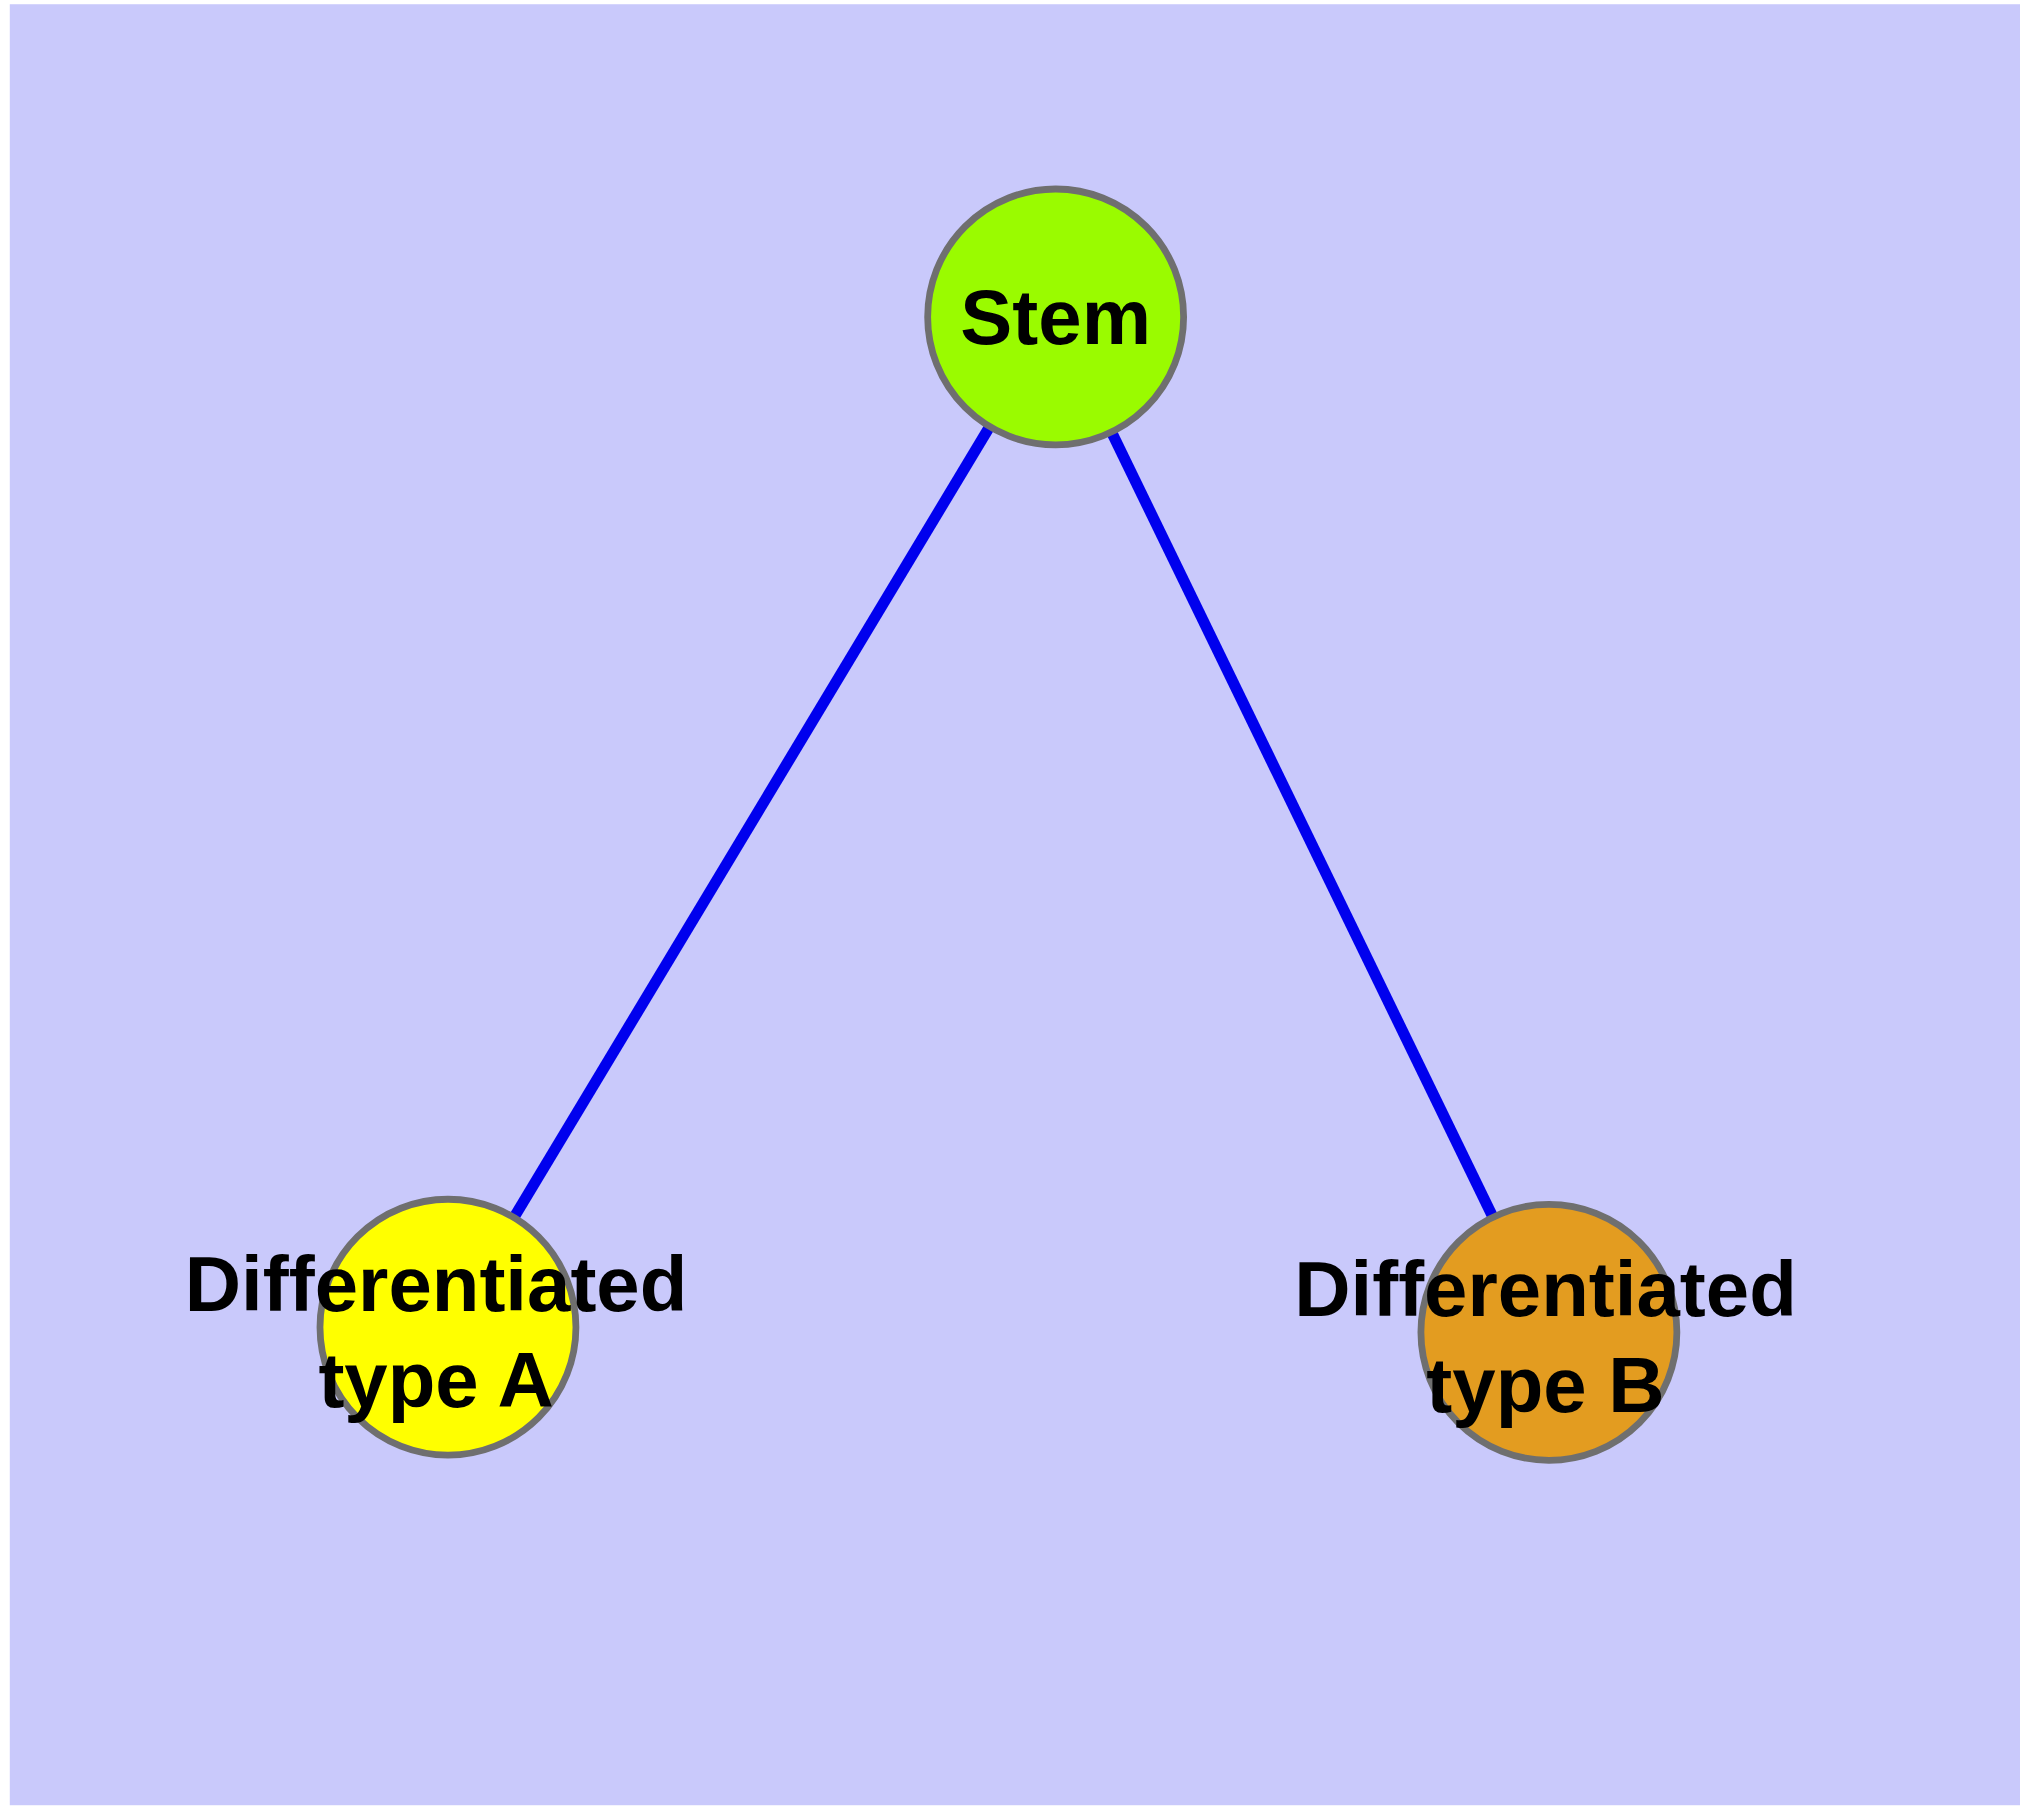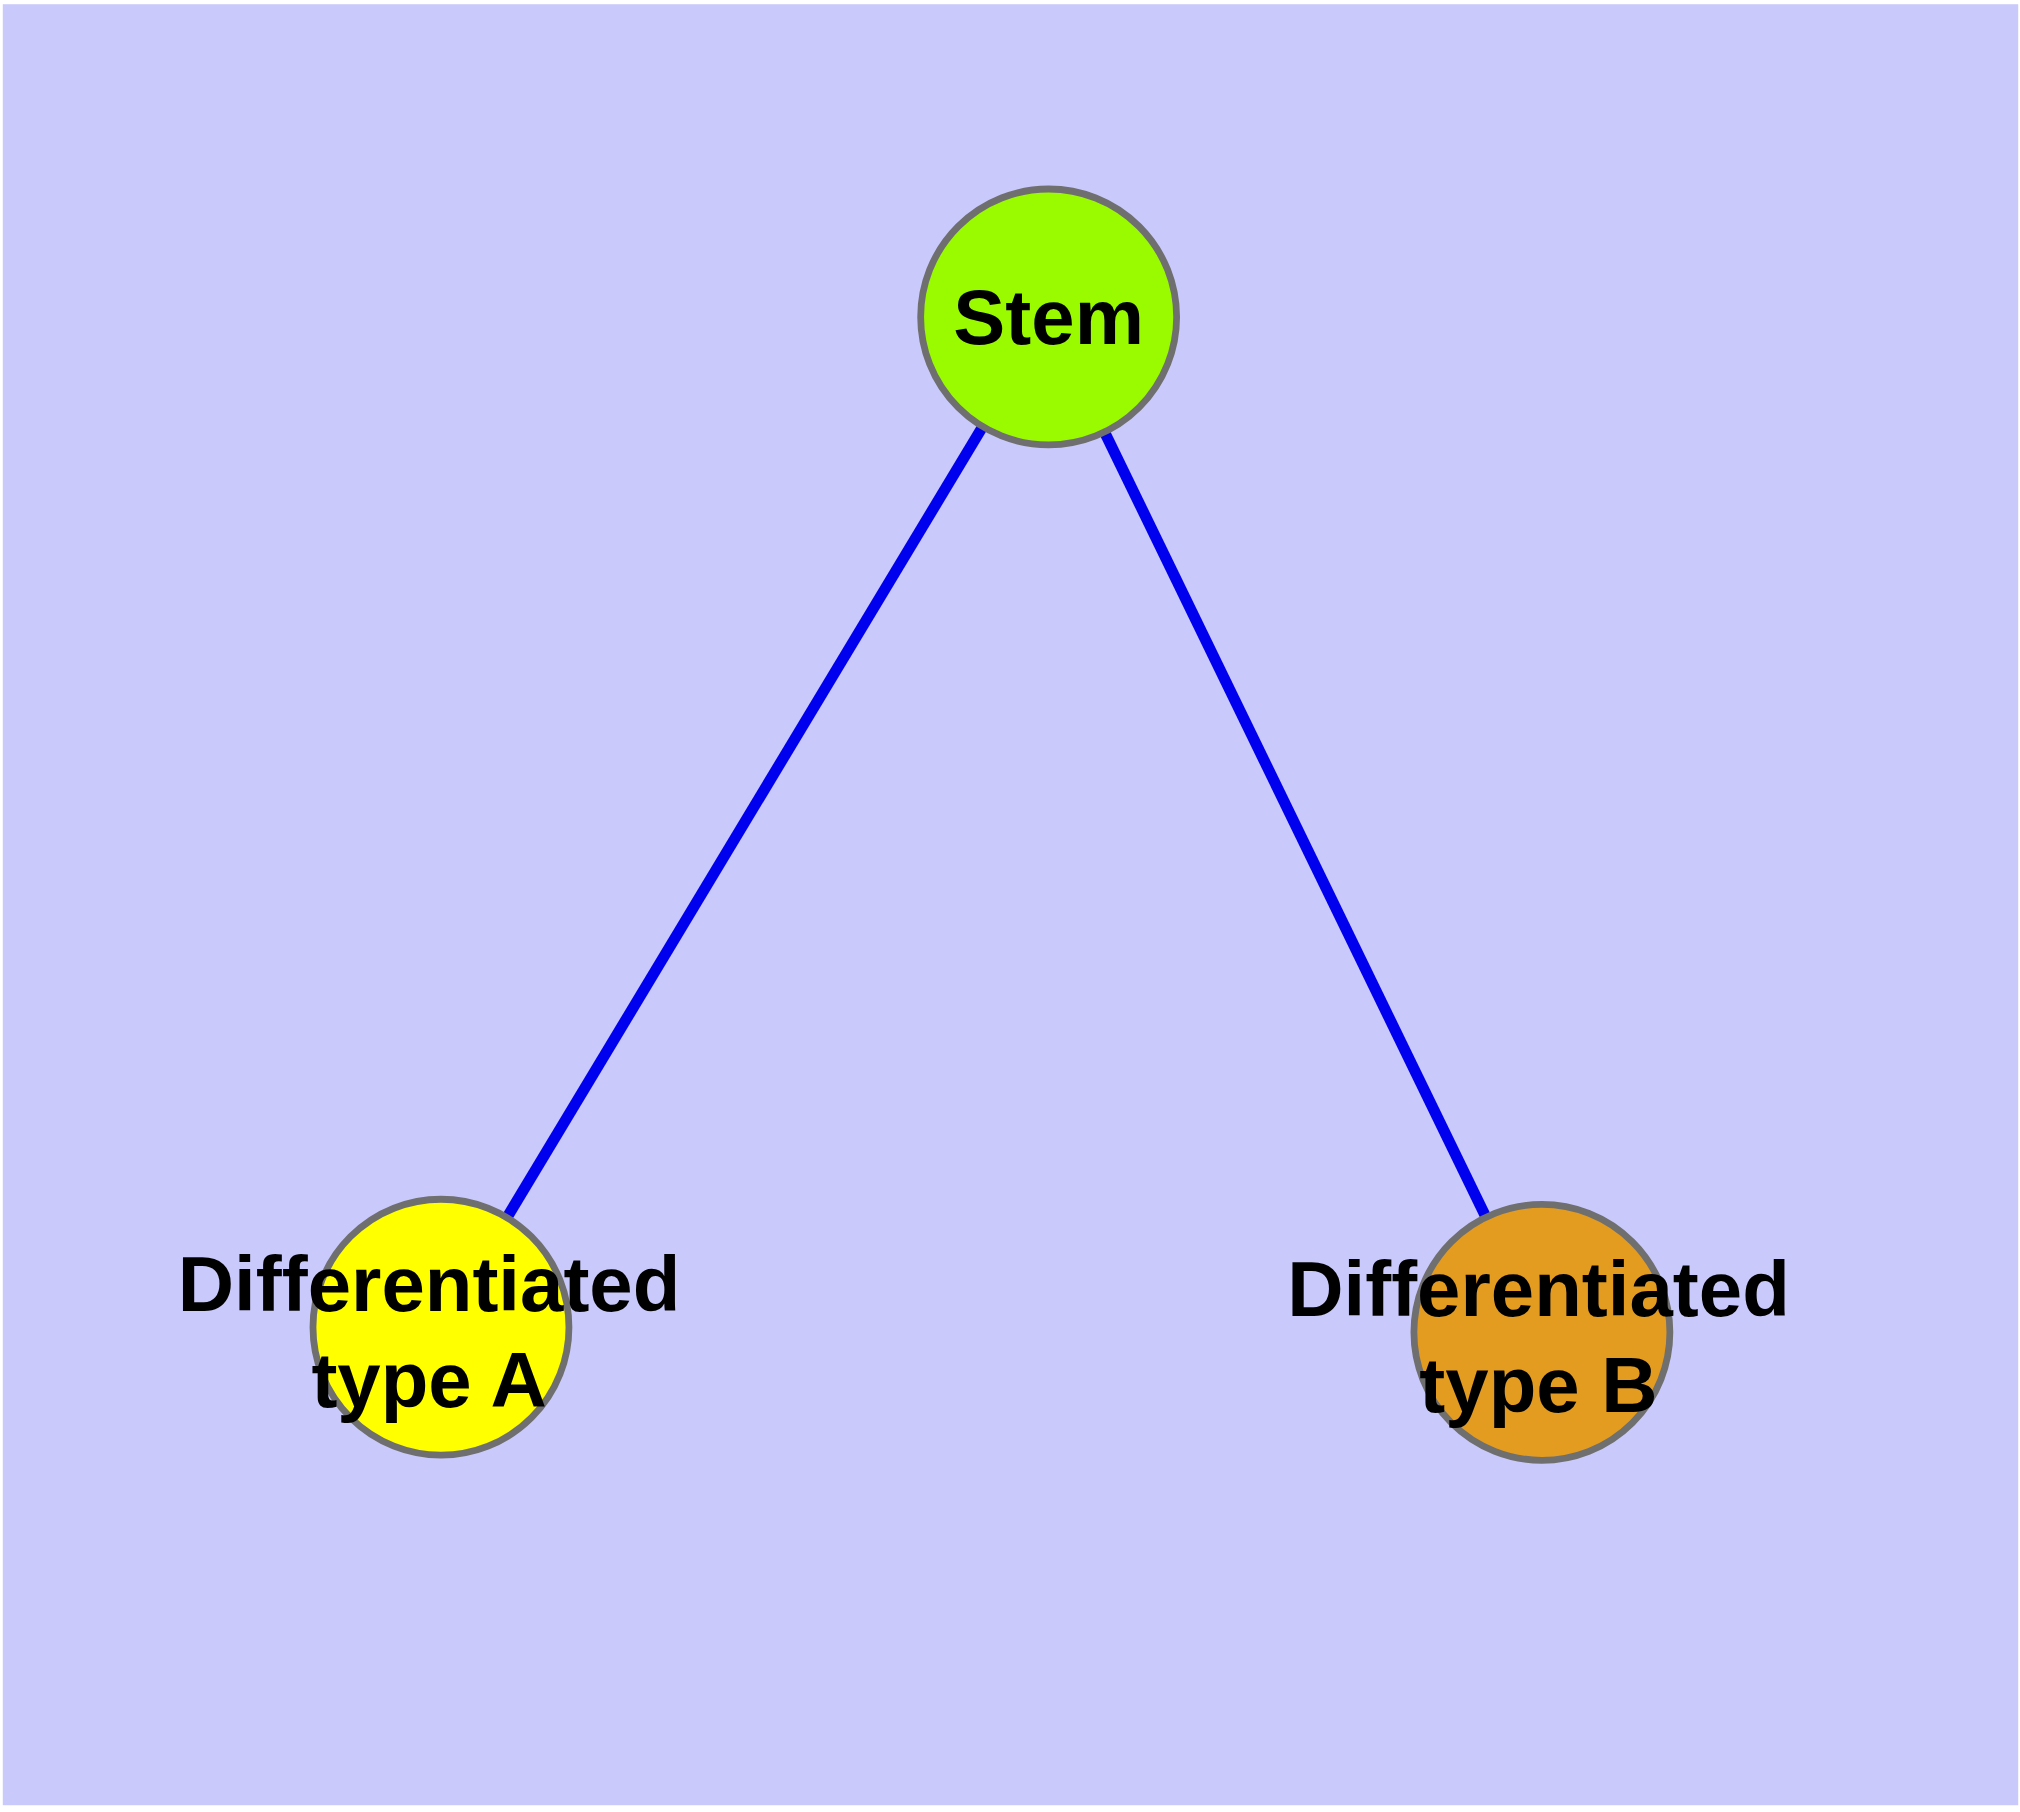--- a/index.html
+++ b/index.html
@@ -7,20 +7,21 @@
     padding: 0;
     background: #FFFFFF;
     width: 2021px;
     height: 1812px;
     overflow: hidden;
   }
   .figure {
     position: relative;
     width: 1731px;
     height: 1812px;
+    margin-left: 7px;
   }
   svg {
     display: block;
     width: 2021px;
     height: 1812px;
   }
   .node-label {
     font-family: "Liberation Sans", sans-serif;
     font-weight: bold;
     font-size: 92px;

